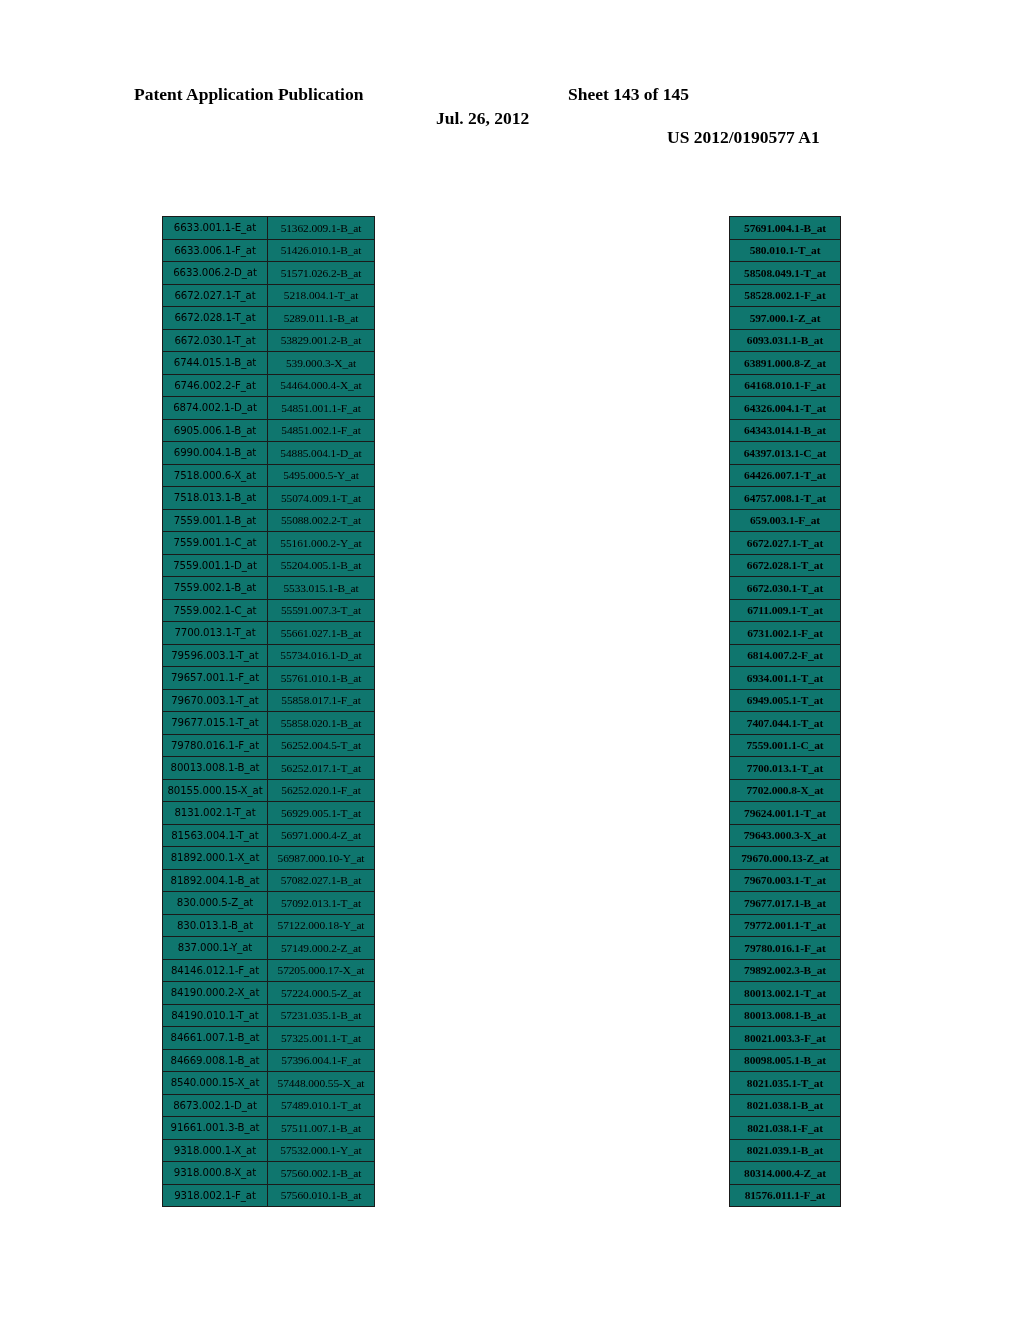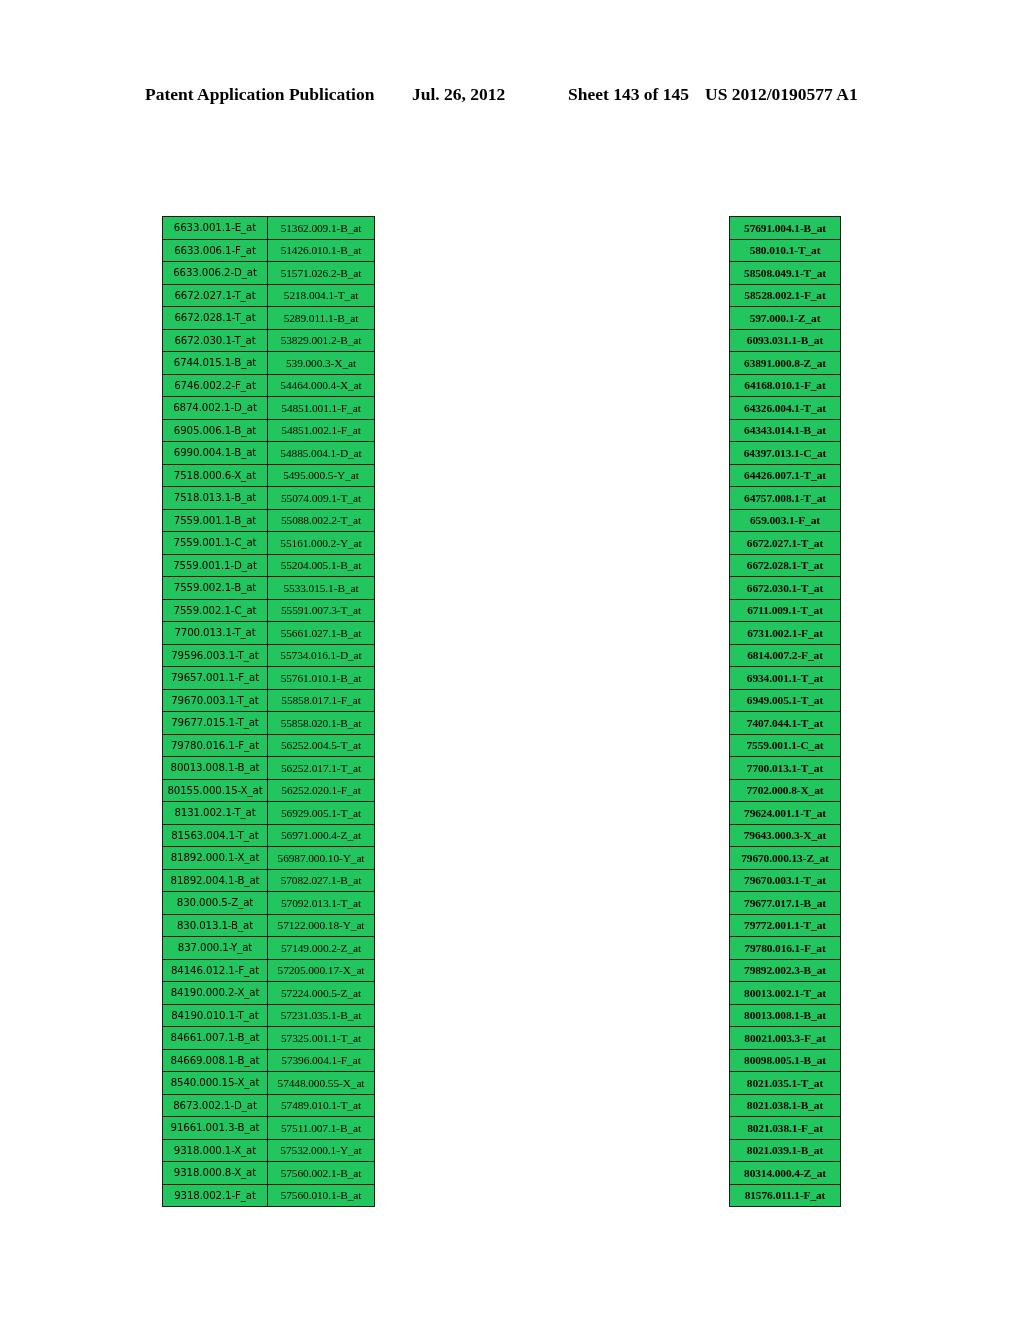--- a/index.html
+++ b/index.html
@@ -26,42 +26,44 @@
     align-items: baseline;
     font-family: "Liberation Serif", serif;
     font-weight: bold;
     font-size: 17.5px;
     color: #000000;
     letter-spacing: 0px;
     white-space: nowrap;
   }
   #page-header .h-pub {
     position: absolute;
-    left: 145px;
+    left: 134px;
     text-align: right;
   }
   #page-header .h-date {
     position: absolute;
-    left: 412px;
+    left: 436px;
+    margin-top: 24px;
   }
   #page-header .h-sheet {
     position: absolute;
     left: 568px;
   }
   #page-header .h-patno {
     position: absolute;
-    left: 705px;
+    left: 667px;
+    margin-top: 43px;
   }
 
   
   .tbl {
     position: absolute;
     border-collapse: collapse;
     table-layout: fixed;
-    background: #22c55e;
+    background: #0f766e;
   }
 
   #table-left {
     left: 162px;
     top: 216px;
   }
   #table-right {
     left: 729px;
     top: 216px;
     font-weight: bold;

